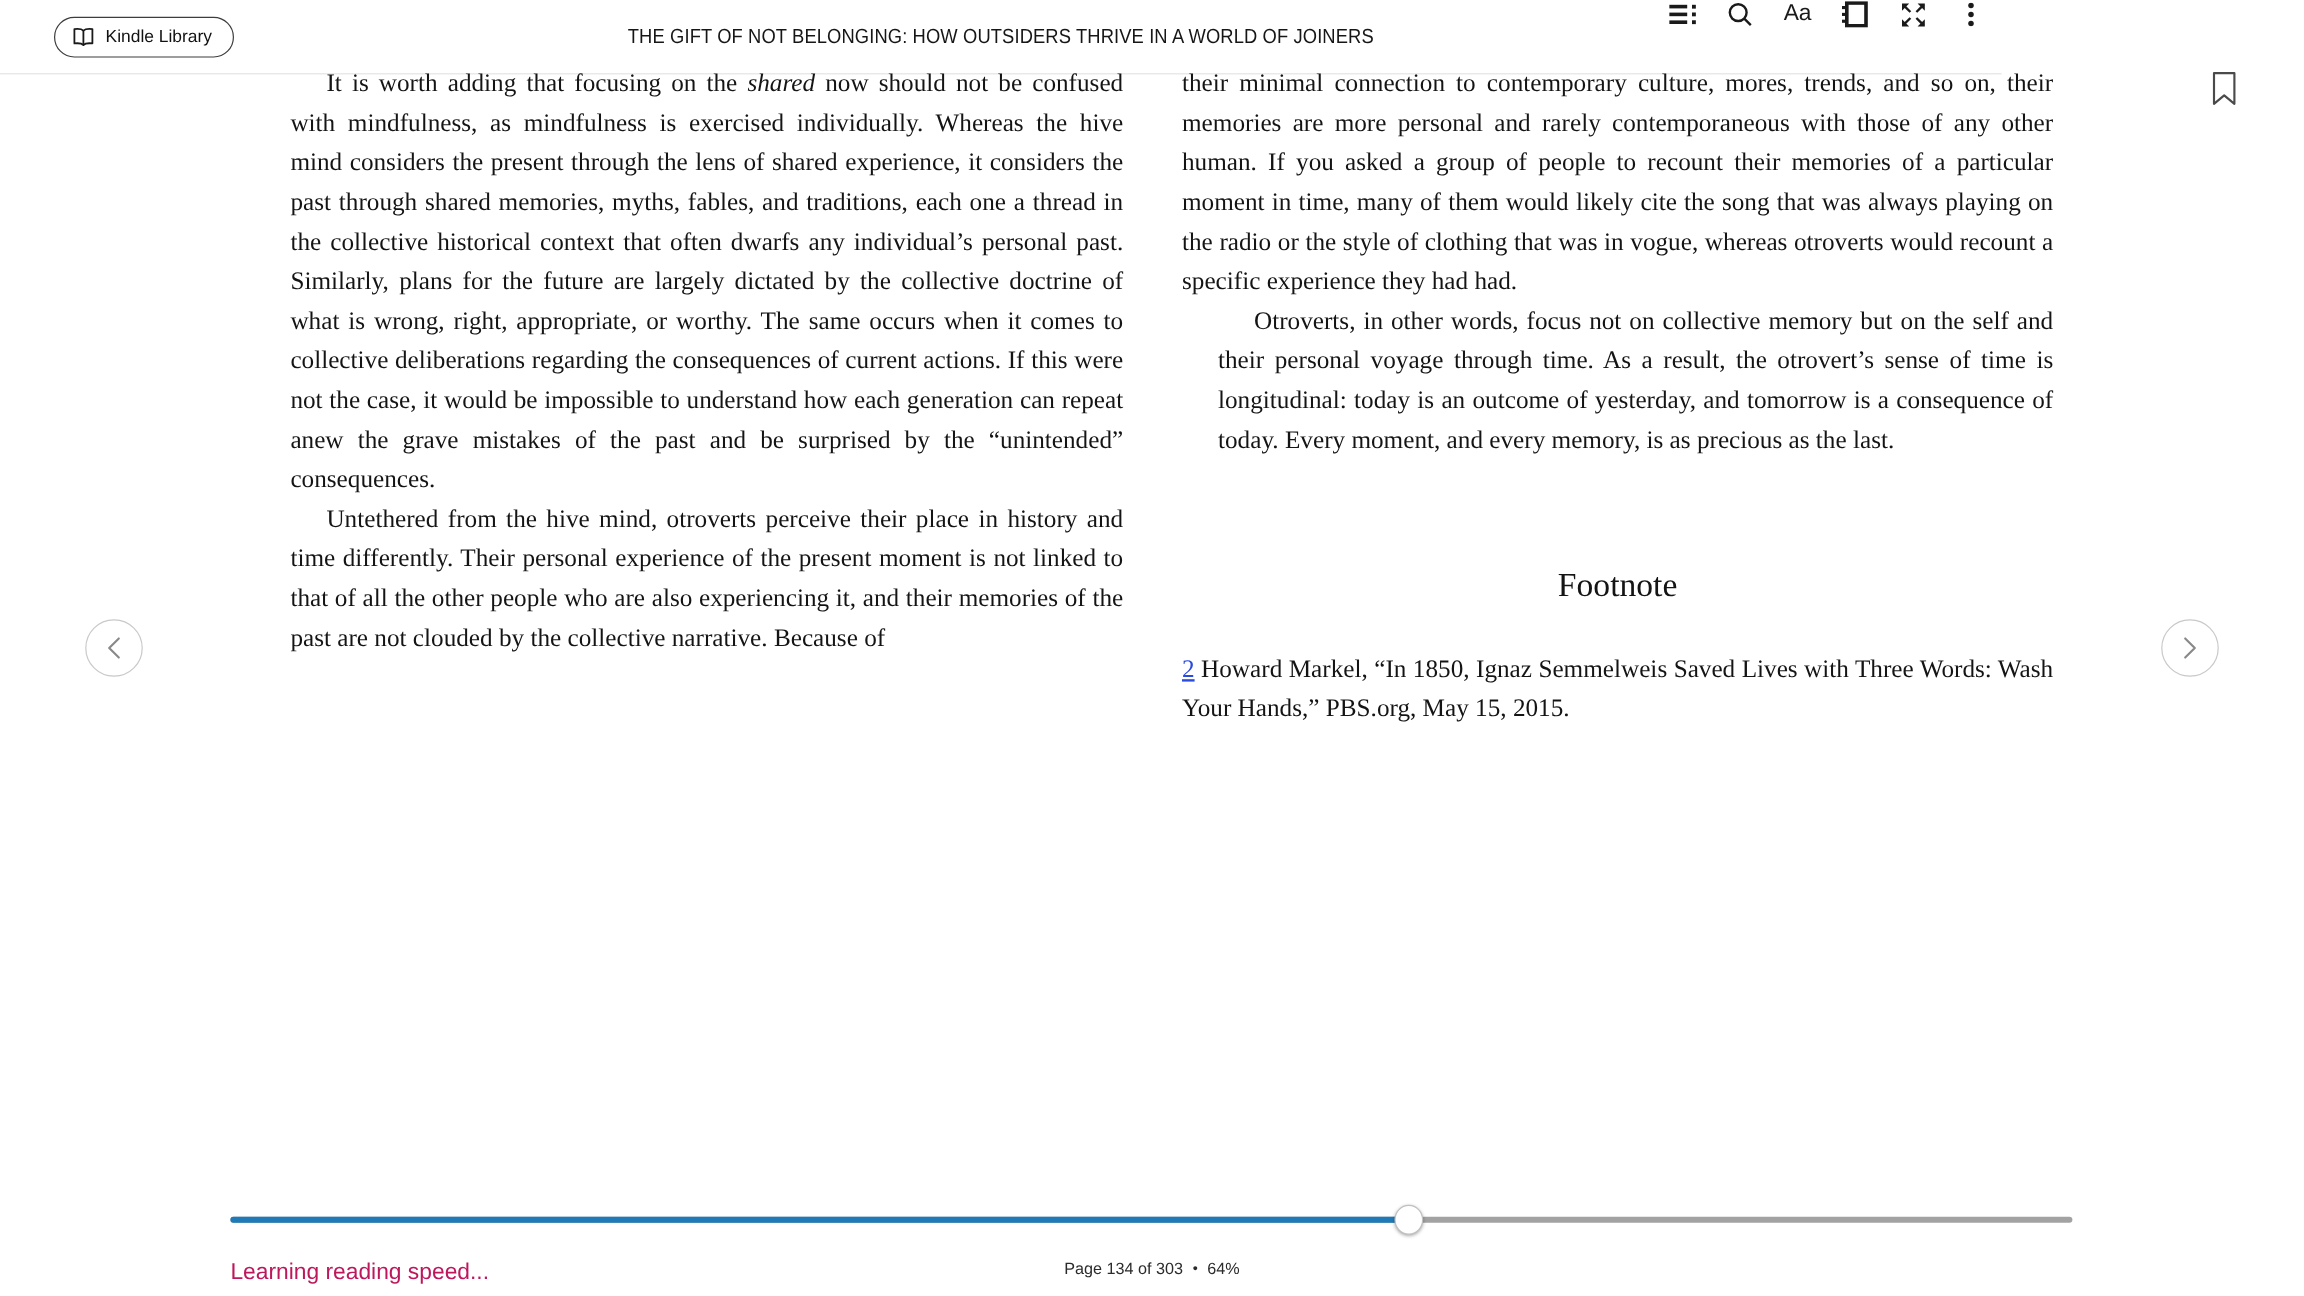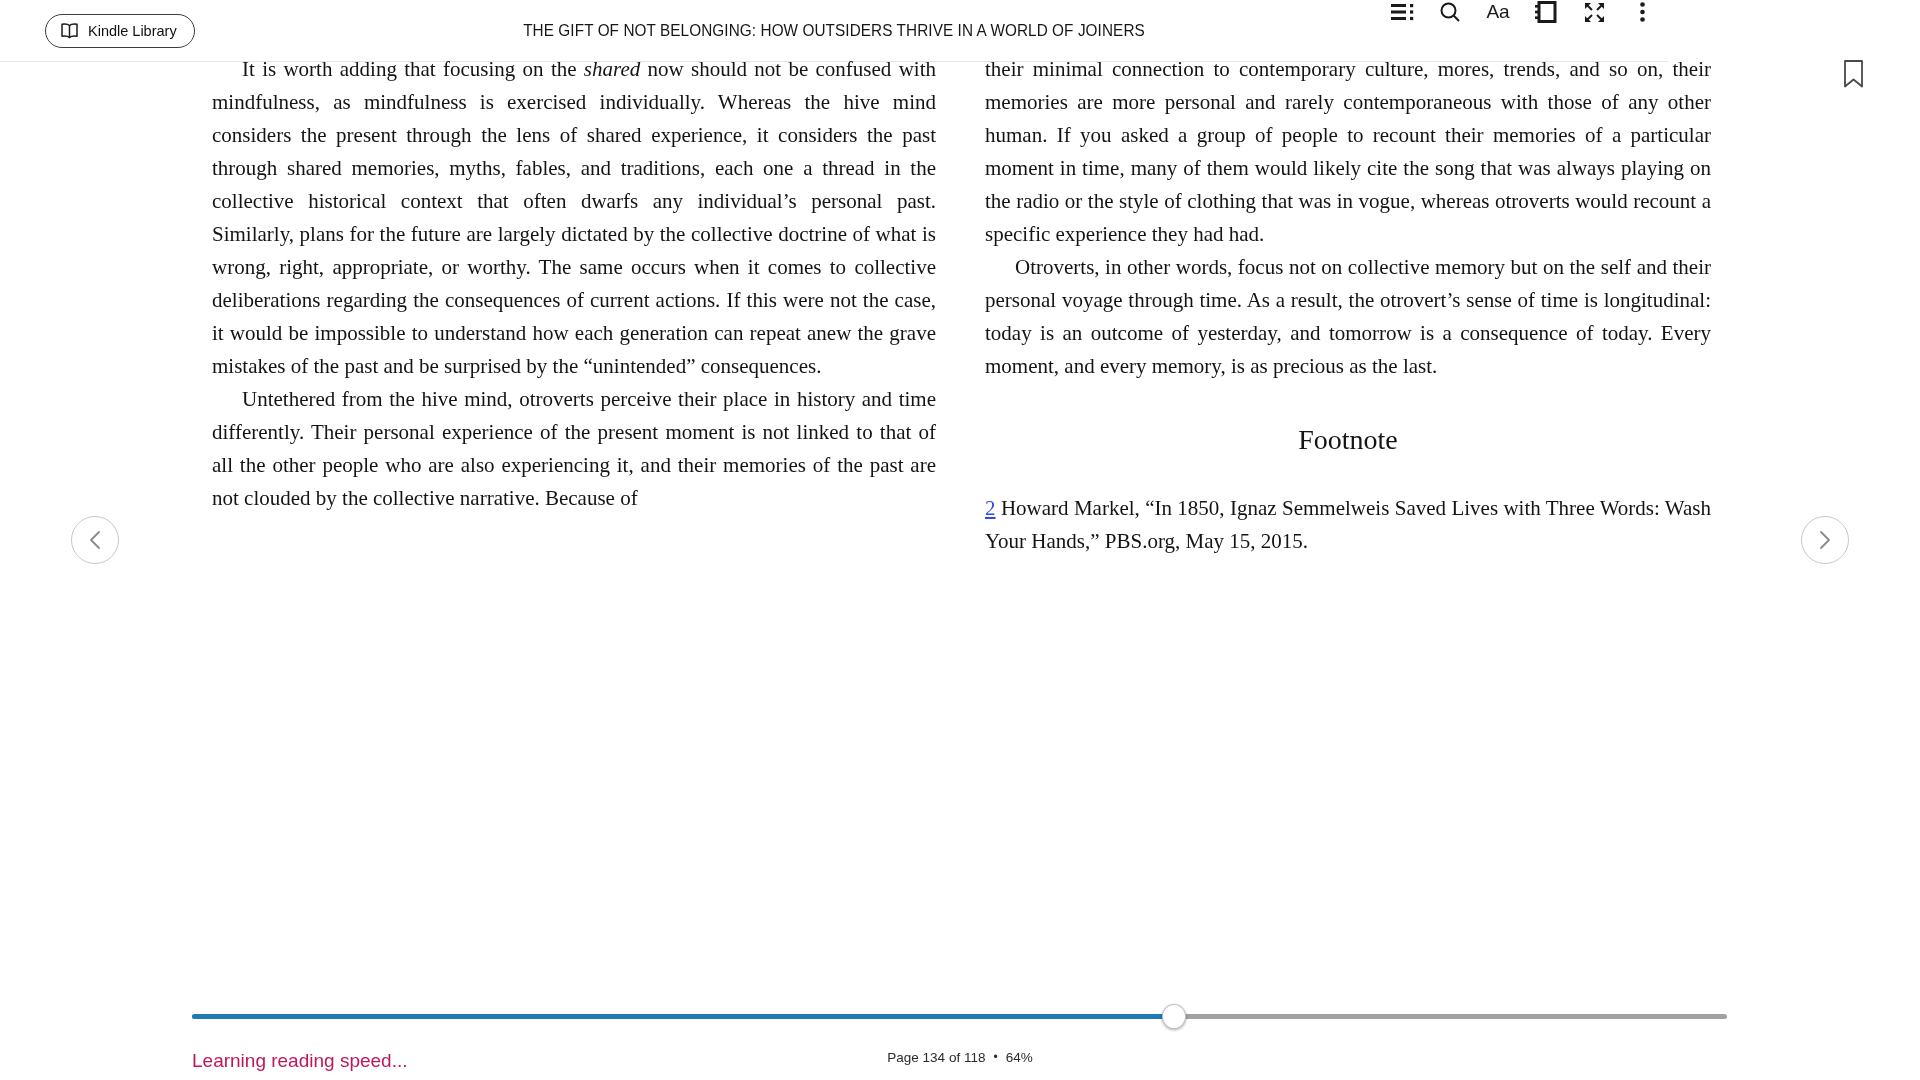--- a/index.html
+++ b/index.html
@@ -22,24 +22,24 @@
     justify-content: center; cursor: pointer; }
   .aa-glyph { font-size: 19px; color: #1a1a1a; font-weight: 400; }
   .bookmark { position: absolute; left: 1843px; top: 60px; cursor: pointer; }
 
   
   .column { position: absolute; top: 53px; font-family: "Liberation Serif", serif;
     font-size: 21px; line-height: 33px; color: #141414; text-align: justify; }
   .col-left  { left: 212px;  width: 724px; }
   .col-right { left: 985px;  width: 726px; }
   .para { text-indent: 0; }
-  .para.indent { text-indent: 30px; }
+  .para.indent { text-indent: 30px; margin-left: 30px; }
   .italic { font-style: italic; }
   .footnote-heading { text-align: center; font-size: 28px; line-height: 36px;
-    margin-top: 39px; color: #141414; }
+    margin-top: 88px; color: #141414; }
   .footnote-para { margin-top: 34px; }
   .footnote-link { color: #2b4be0; text-decoration: underline; cursor: pointer; }
 
   
   .nav-btn { position: absolute; top: 516px; width: 48px; height: 48px;
     border-radius: 50%; border: 1px solid #c9c9c9; background: #fff;
     display: flex; align-items: center; justify-content: center; cursor: pointer; }
   .nav-left { left: 71px; }
   .nav-right { left: 1801px; }
 
@@ -171,14 +171,14 @@
 </div>
 
 <div class="progress-wrap">
   <div class="progress-track"></div>
   <div class="progress-fill" id="progress-fill" style="background: rgb(30, 123, 184); width: 64%;"></div>
   <div class="progress-knob" id="progress-knob" style="left: calc(64% - 12px);"></div>
 </div>
 
 <div class="footer-status">Learning reading speed...</div>
 <div class="footer-page">
-  <span>Page 134 of 118</span><span class="dot">•</span><span>64%</span>
+  <span>Page 134 of 303</span><span class="dot">•</span><span>64%</span>
 </div>
 
 </body></html>

